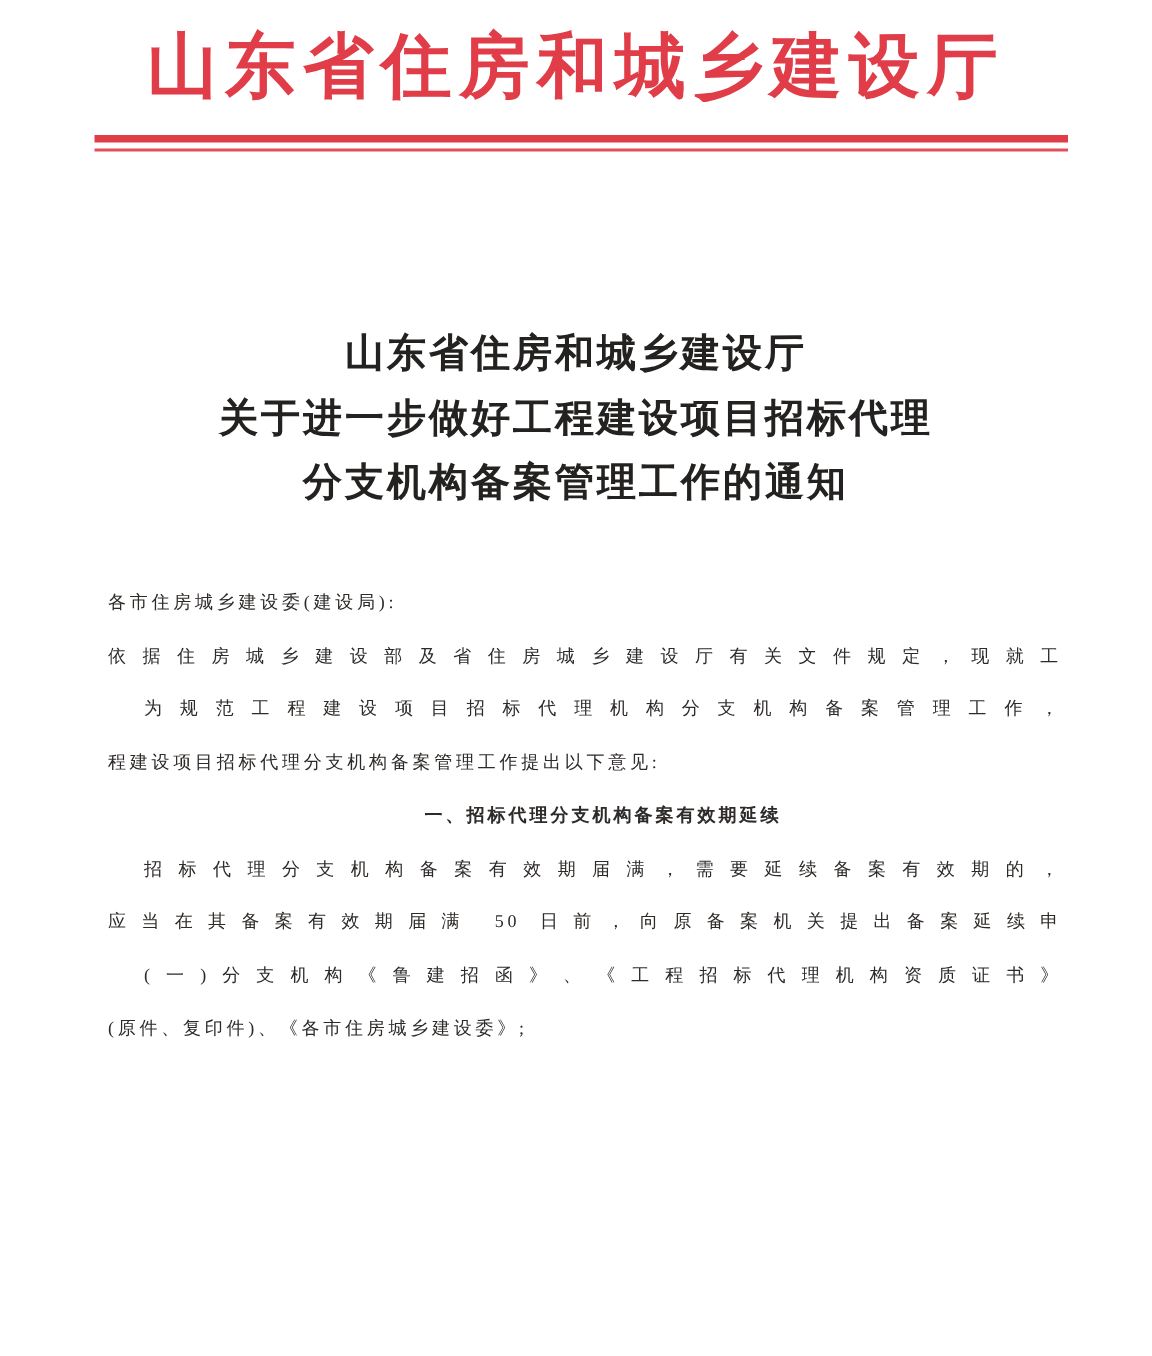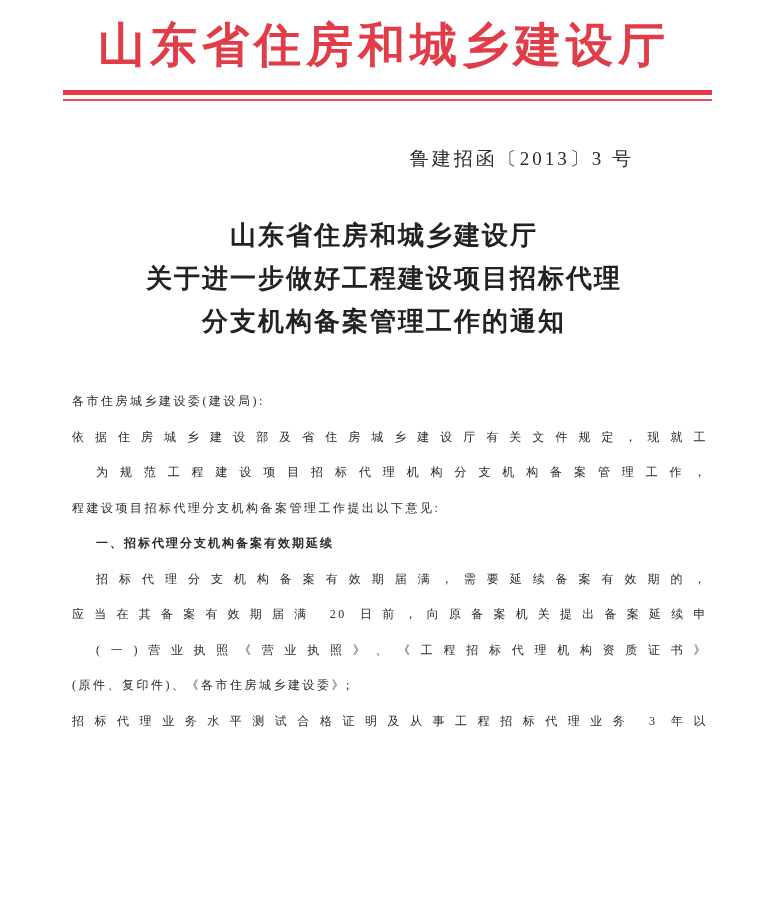--- a/index.html
+++ b/index.html
@@ -68,53 +68,52 @@
     white-space: normal;
     text-align: justify;
     text-align-last: justify;
     -moz-text-align-last: justify;
   }
   .body-line.indent { text-indent: 2em; }
   .body-line.bold {
     font-weight: bold;
     font-family: "Liberation Sans", "DejaVu Sans", sans-serif;
     letter-spacing: 2px;
+    text-align: center;
   }
 </style>
 </head>
 <body>
 
 <div class="page">
 
   <div class="letterhead">山东省住房和城乡建设厅</div>
 
   <div class="rule-top">
     <div class="rule-thick"></div>
     <div class="rule-thin"></div>
   </div>
 
-  <div class="doc-number">鲁建招函〔2013〕3 号</div>
 
   <div class="doc-title">
     <div>山东省住房和城乡建设厅</div>
     <div>关于进一步做好工程建设项目招标代理</div>
     <div>分支机构备案管理工作的通知</div>
   </div>
 
   <div class="doc-body">
       <div class="body-line">各市住房城乡建设委(建设局):</div>
       <div class="body-line justify">依据住房城乡建设部及省住房城乡建设厅有关文件规定，现就工</div>
       <div class="body-line indent justify">为规范工程建设项目招标代理机构分支机构备案管理工作，</div>
       <div class="body-line">程建设项目招标代理分支机构备案管理工作提出以下意见:</div>
       <div class="body-line indent bold">一、招标代理分支机构备案有效期延续</div>
       <div class="body-line indent justify">招标代理分支机构备案有效期届满，需要延续备案有效期的，</div>
-      <div class="body-line justify">应当在其备案有效期届满 20 日前，向原备案机关提出备案延续申</div>
-      <div class="body-line indent justify">(一)营业执照《营业执照》、《工程招标代理机构资质证书》</div>
+      <div class="body-line justify">应当在其备案有效期届满 50 日前，向原备案机关提出备案延续申</div>
+      <div class="body-line indent justify">(一)分支机构《鲁建招函》、《工程招标代理机构资质证书》</div>
       <div class="body-line">(原件、复印件)、《各市住房城乡建设委》;</div>
-      <div class="body-line justify">招标代理业务水平测试合格证明及从事工程招标代理业务 3 年以</div>
     </div>
 
   <div class="rule-bottom">
     <div class="rule-thin"></div>
     <div class="rule-thick"></div>
   </div>
 
 </div>
 
 </body></html>

